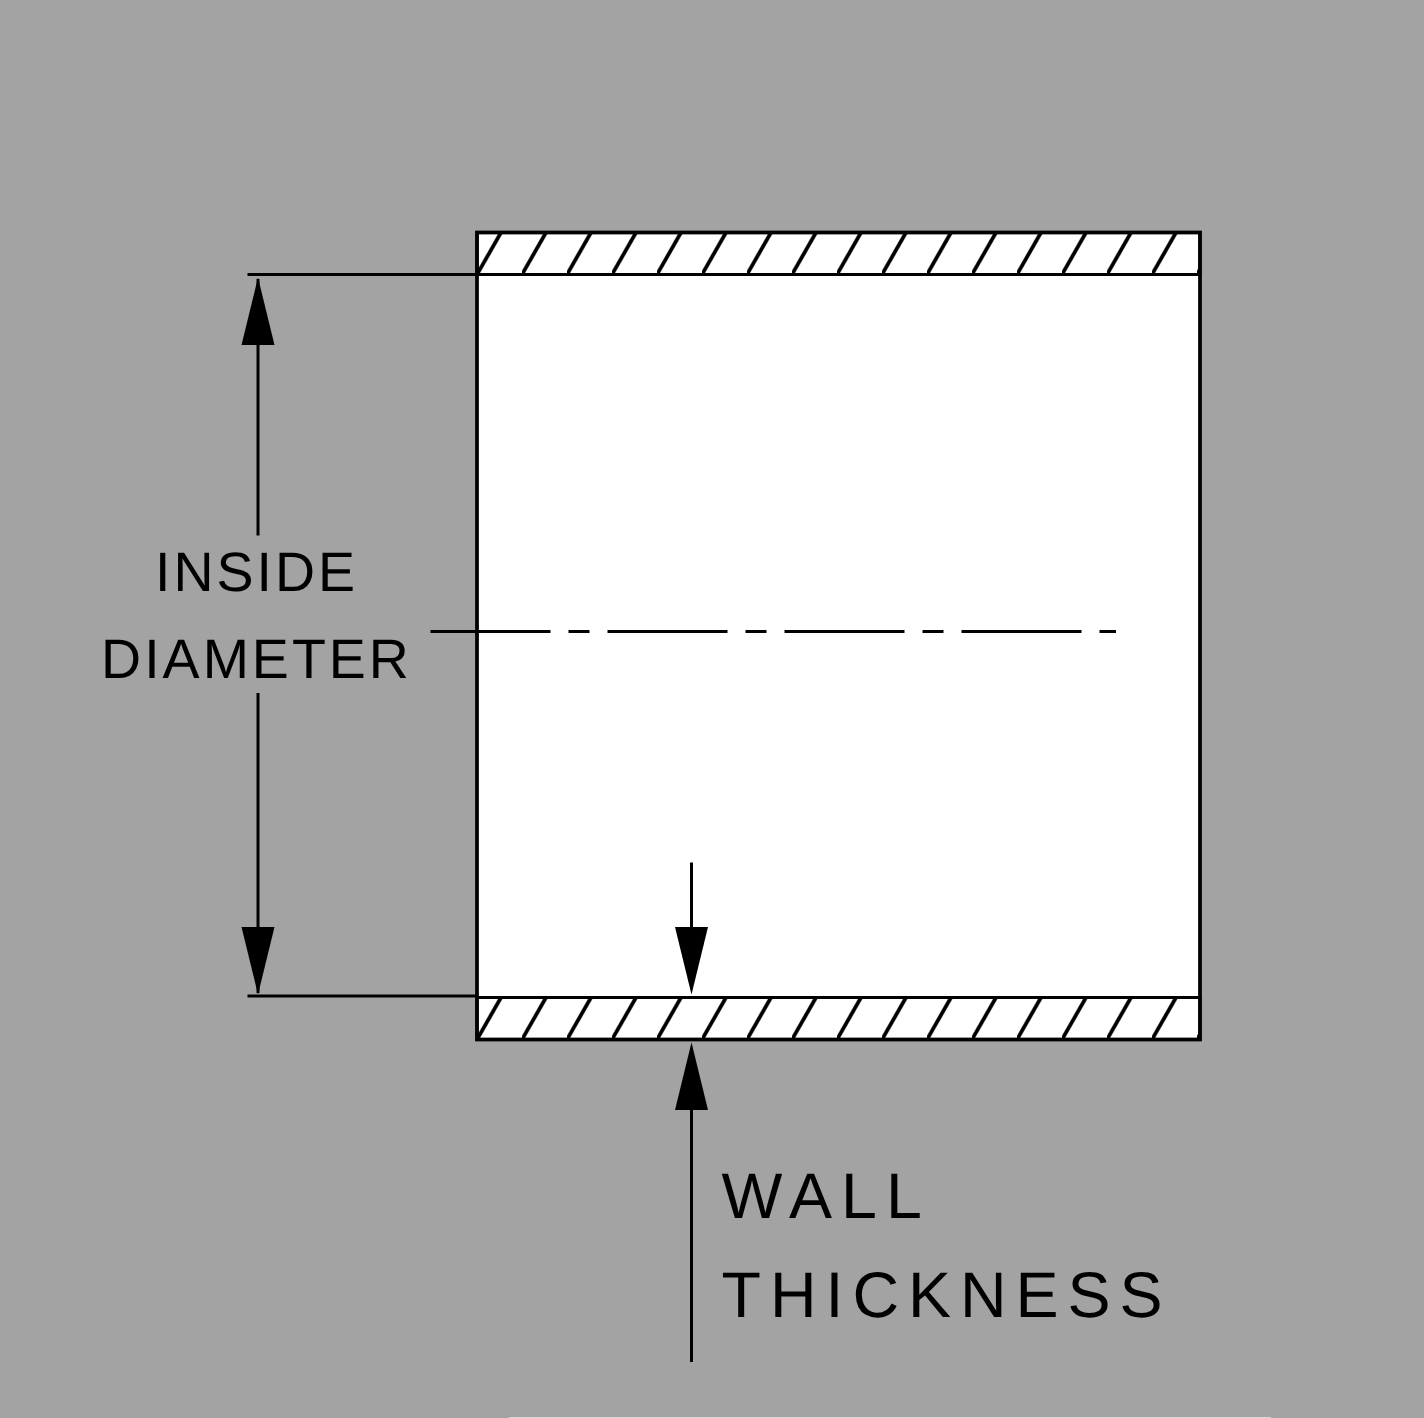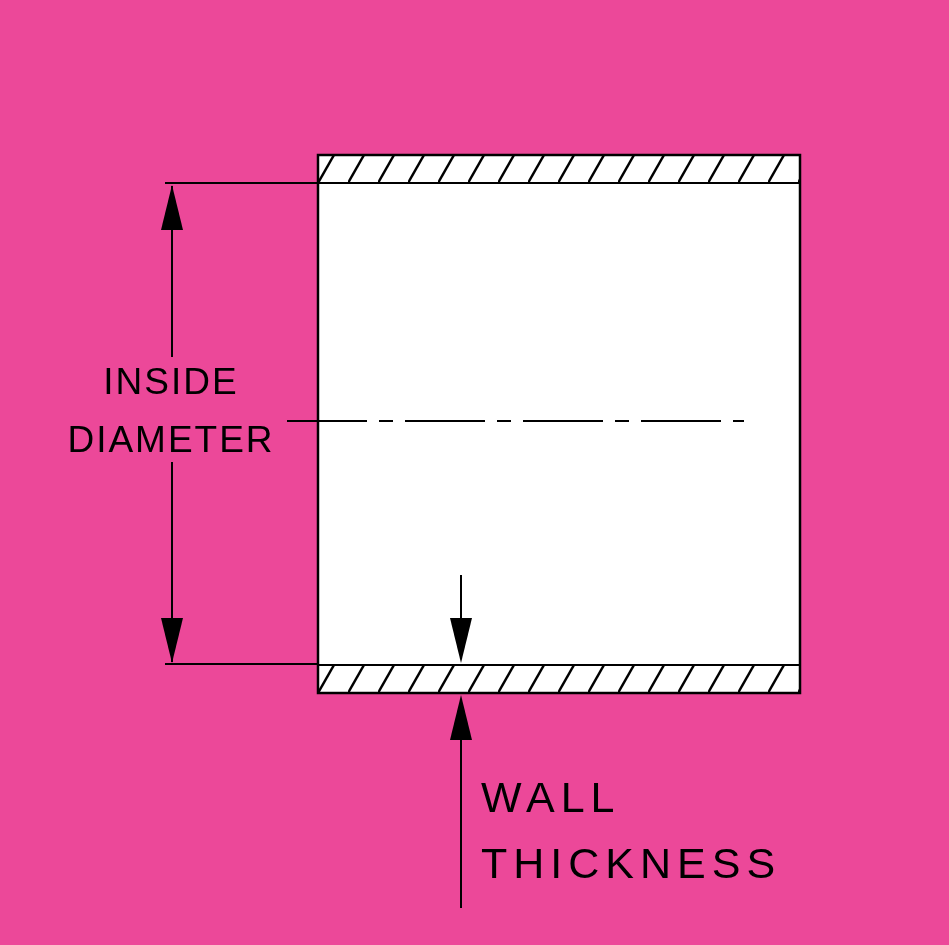--- a/index.html
+++ b/index.html
@@ -4,21 +4,21 @@
 <style>
   html, body {
     margin: 0;
     padding: 0;
     background: #ffffff;
   }
   .page {
     position: relative;
     width: 949px;
     height: 945px;
-    background: #ec4899;
+    background: #a3a3a3;
     overflow: hidden;
   }
   svg {
     display: block;
   }
   svg text {
     font-family: "Liberation Sans", sans-serif;
     fill: #000000;
   }
   .label-left {

